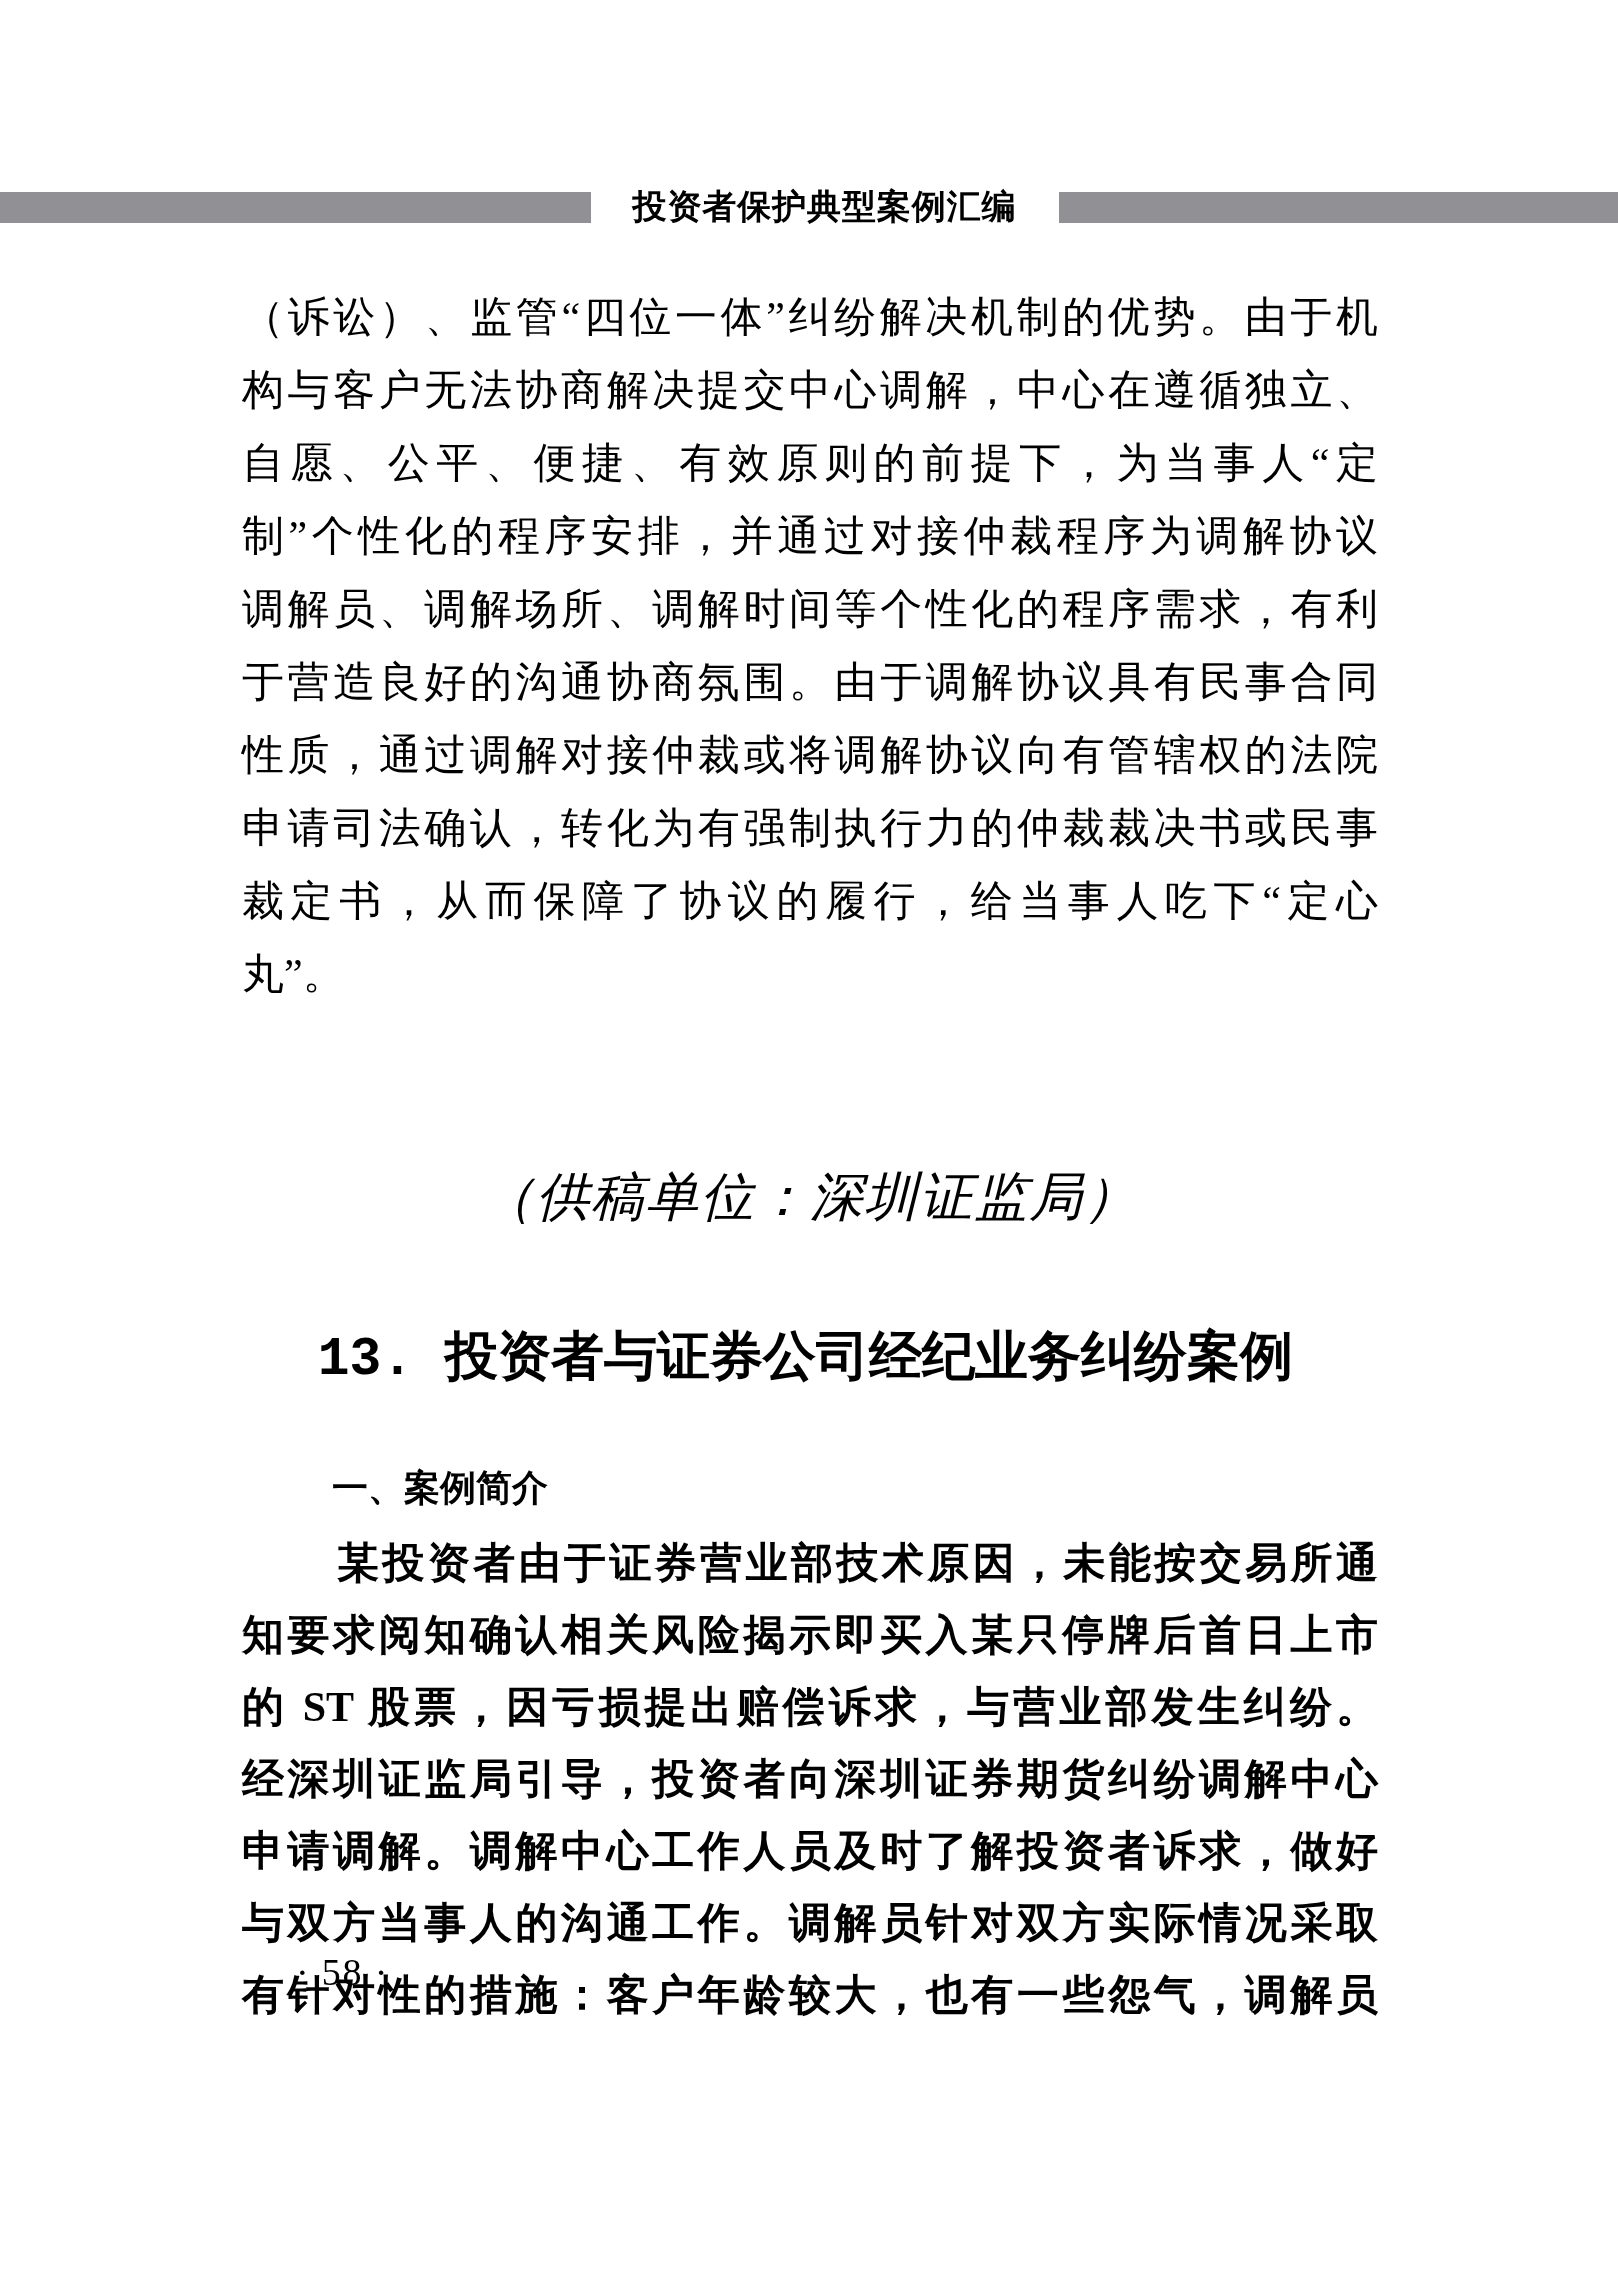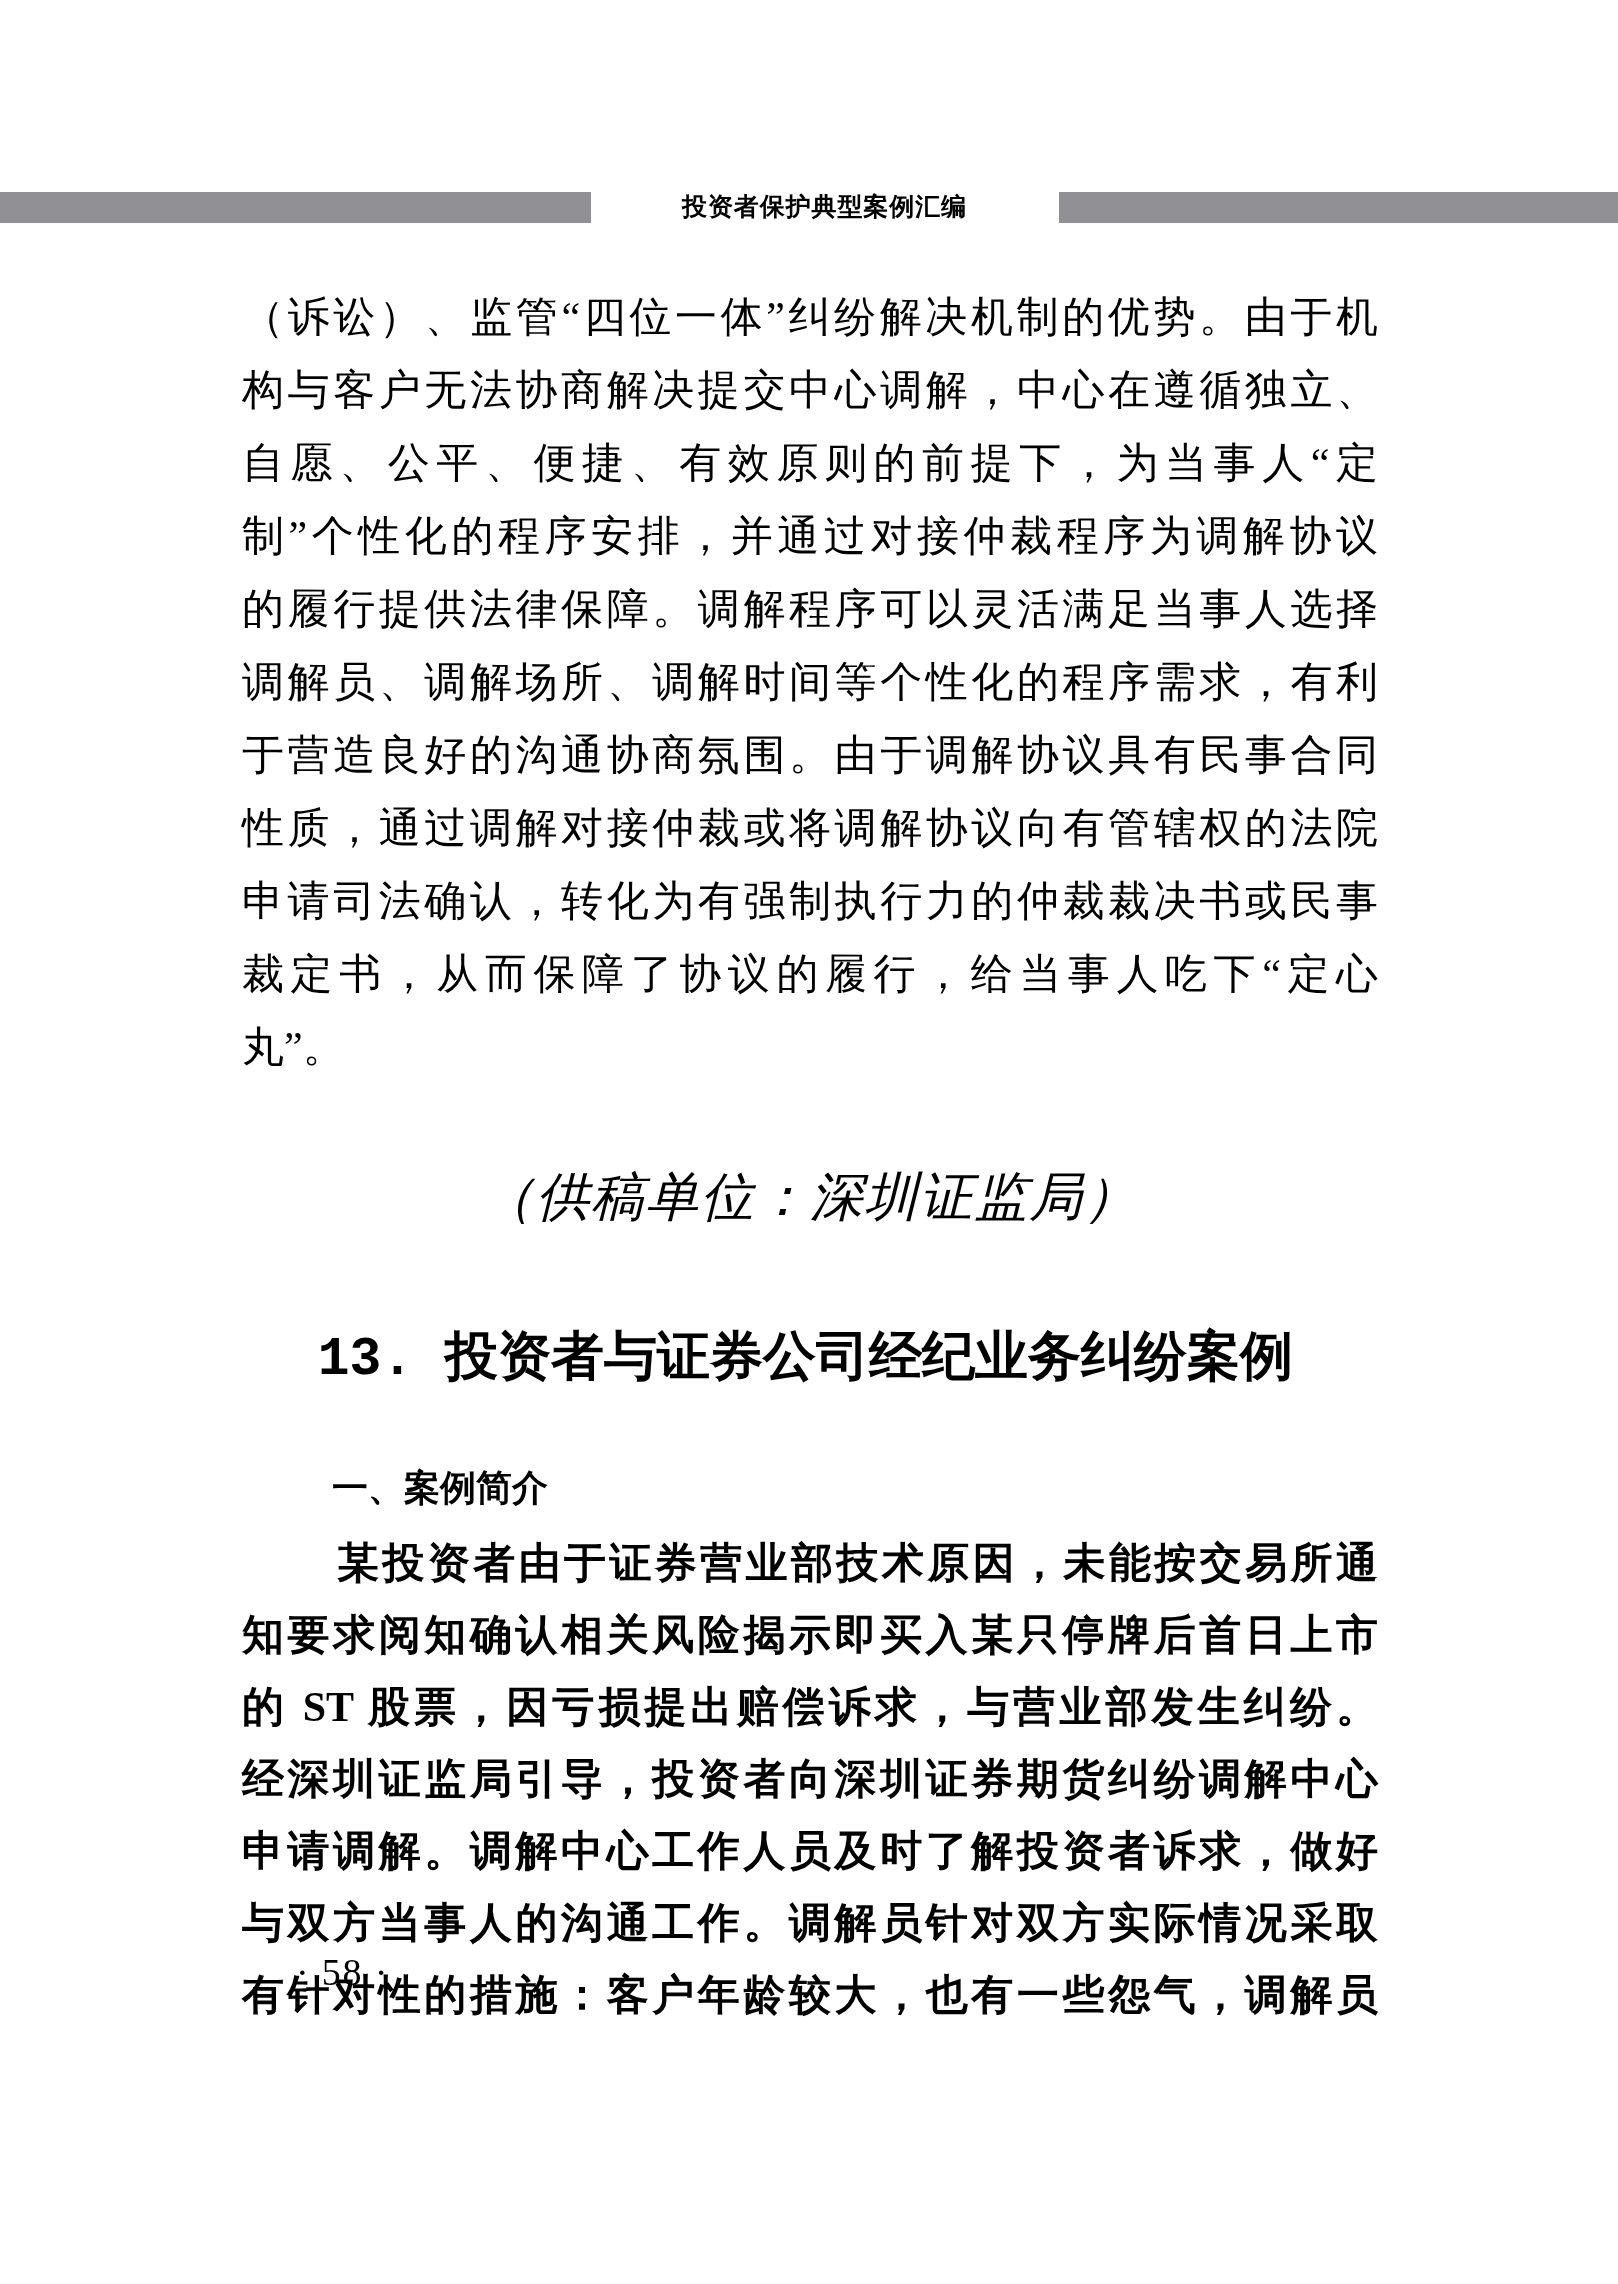--- a/index.html
+++ b/index.html
@@ -27,21 +27,21 @@
   .header-title {
     position: absolute;
     top: 185px;
     left: 591px;
     width: 467px;
     height: 43px;
     line-height: 43px;
     text-align: center;
     font-family: "Liberation Sans", "DejaVu Sans", sans-serif;
     font-weight: bold;
-    font-size: 25px;
+    font-size: 34px;
     letter-spacing: 0.9px;
     white-space: nowrap;
   }
   
   .para {
     position: absolute;
     left: 242px;
     width: 1136px;
   }
   .para1 { top: 281px; }
@@ -115,21 +115,20 @@
 
 <div class="header-bar left"></div>
 <div class="header-title">投资者保护典型案例汇编</div>
 <div class="header-bar right"></div>
 
 <div class="para para1">
   <div class="bline j">（诉讼）、监管“四位一体”纠纷解决机制的优势。由于机</div>
   <div class="bline j">构与客户无法协商解决提交中心调解，中心在遵循独立、</div>
   <div class="bline j">自愿、公平、便捷、有效原则的前提下，为当事人“定</div>
   <div class="bline j">制”个性化的程序安排，并通过对接仲裁程序为调解协议</div>
-  <div class="bline j">的履行提供法律保障。调解程序可以灵活满足当事人选择</div>
   <div class="bline j">调解员、调解场所、调解时间等个性化的程序需求，有利</div>
   <div class="bline j">于营造良好的沟通协商氛围。由于调解协议具有民事合同</div>
   <div class="bline j">性质，通过调解对接仲裁或将调解协议向有管辖权的法院</div>
   <div class="bline j">申请司法确认，转化为有强制执行力的仲裁裁决书或民事</div>
   <div class="bline j">裁定书，从而保障了协议的履行，给当事人吃下“定心</div>
   <div class="bline">丸”。</div>
 </div>
 
 <div class="attribution">（供稿单位：深圳证监局）</div>
 

